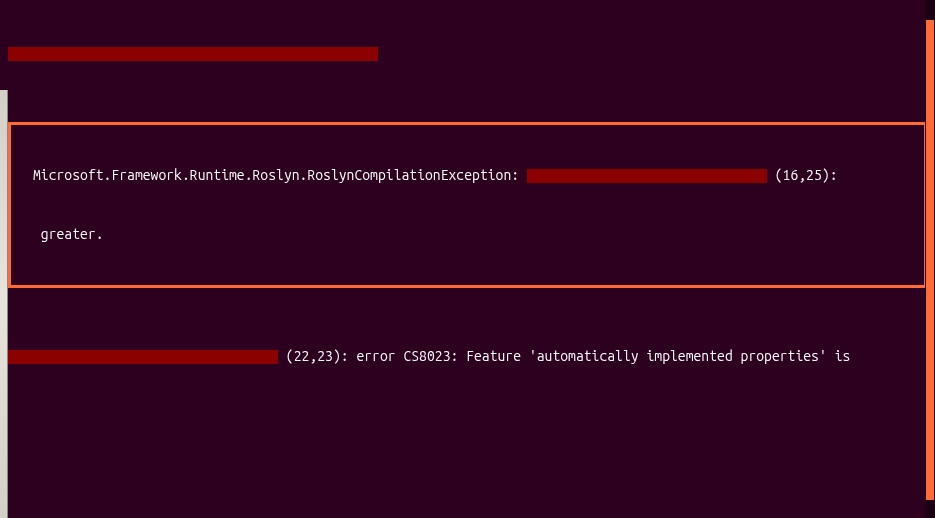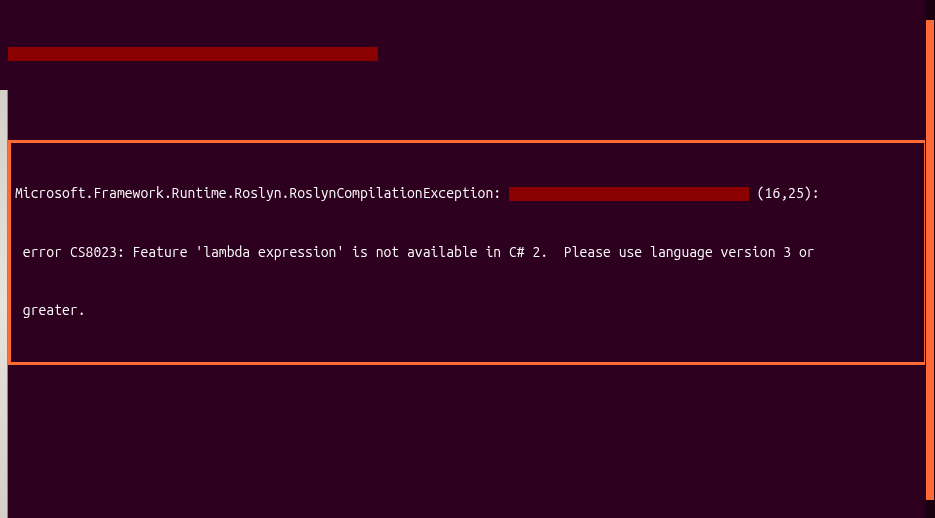--- a/index.html
+++ b/index.html
@@ -38,22 +38,22 @@
     }
     .redacted-mid2 {
       background-color: #8b0000;
       display: inline-block;
       width: 270px;
       height: 14px;
       vertical-align: middle;
     }
     .highlight-box {
       border: 3px solid #ff6b35;
-      padding: 2px 4px;
-      margin: 18px 0;
+      padding: 2px 22px;
+      margin: 0 0;
       position: relative;
     }
     .line {
       color: #ffffff;
     }
     .sidebar {
       position: absolute;
       left: 0;
       top: 90px;
       width: 8px;
@@ -81,24 +81,24 @@
 </head>
 <body>
 
 <div class="sidebar"></div>
 
 <div class="terminal-content">
   <div><span class="redacted-top"></span></div>
   
   <div class="highlight-box">
     <div class="line"><span>Microsoft.Framework.Runtime.Roslyn.RoslynCompilationException: </span><span class="redacted-mid1"></span><span> (16,25):</span></div>
-    <div class="line"> error CS8023: Feature 'lambda expression' is not available in C# 2.  Please use language version 3 or</div>
     <div class="line"> greater.</div>
   </div>
 
+  <div class="line"><span class="redacted-mid2"></span><span> (22,23): error CS8023: Feature 'automatically implemented properties' is</span></div>
   
   
   
   
   
   
   
   
   
   

